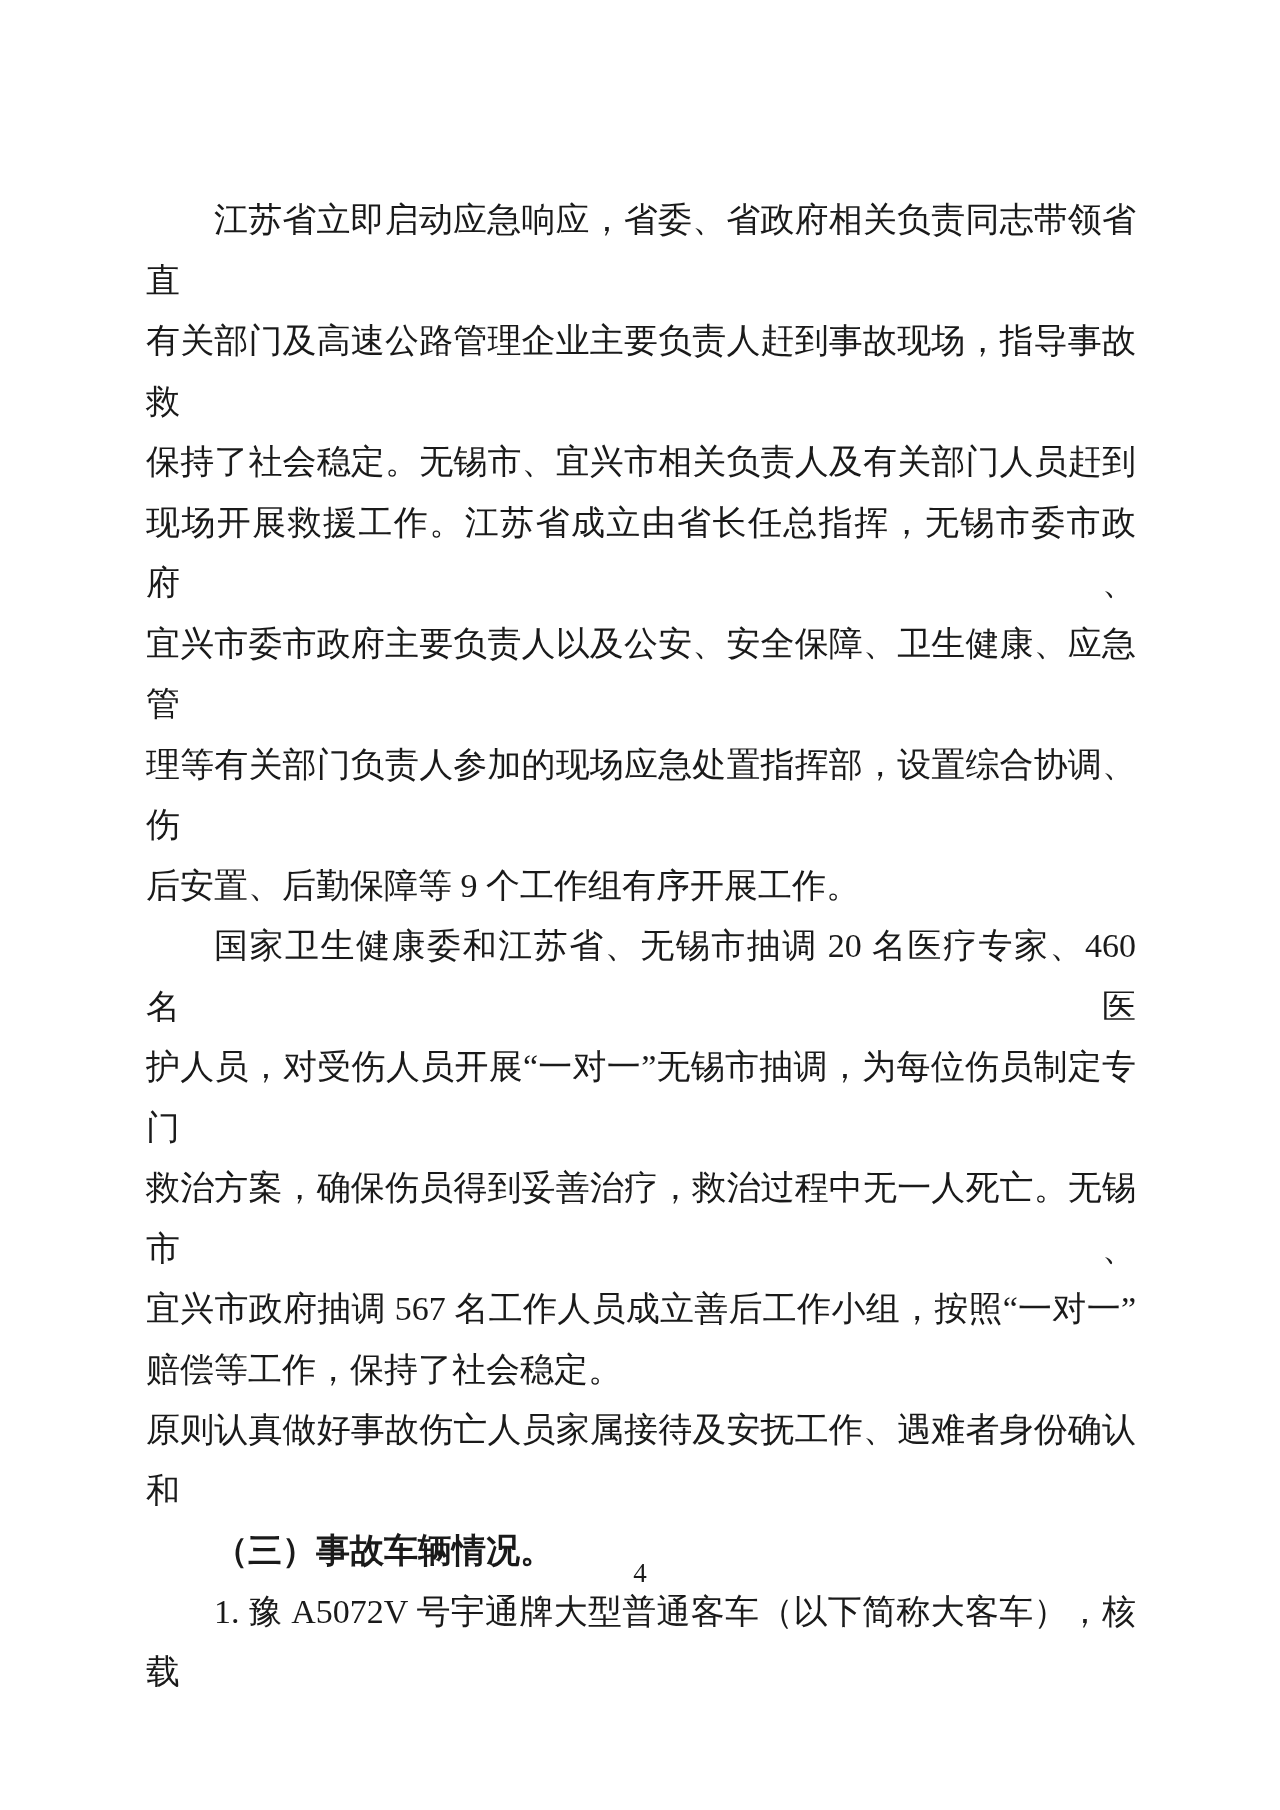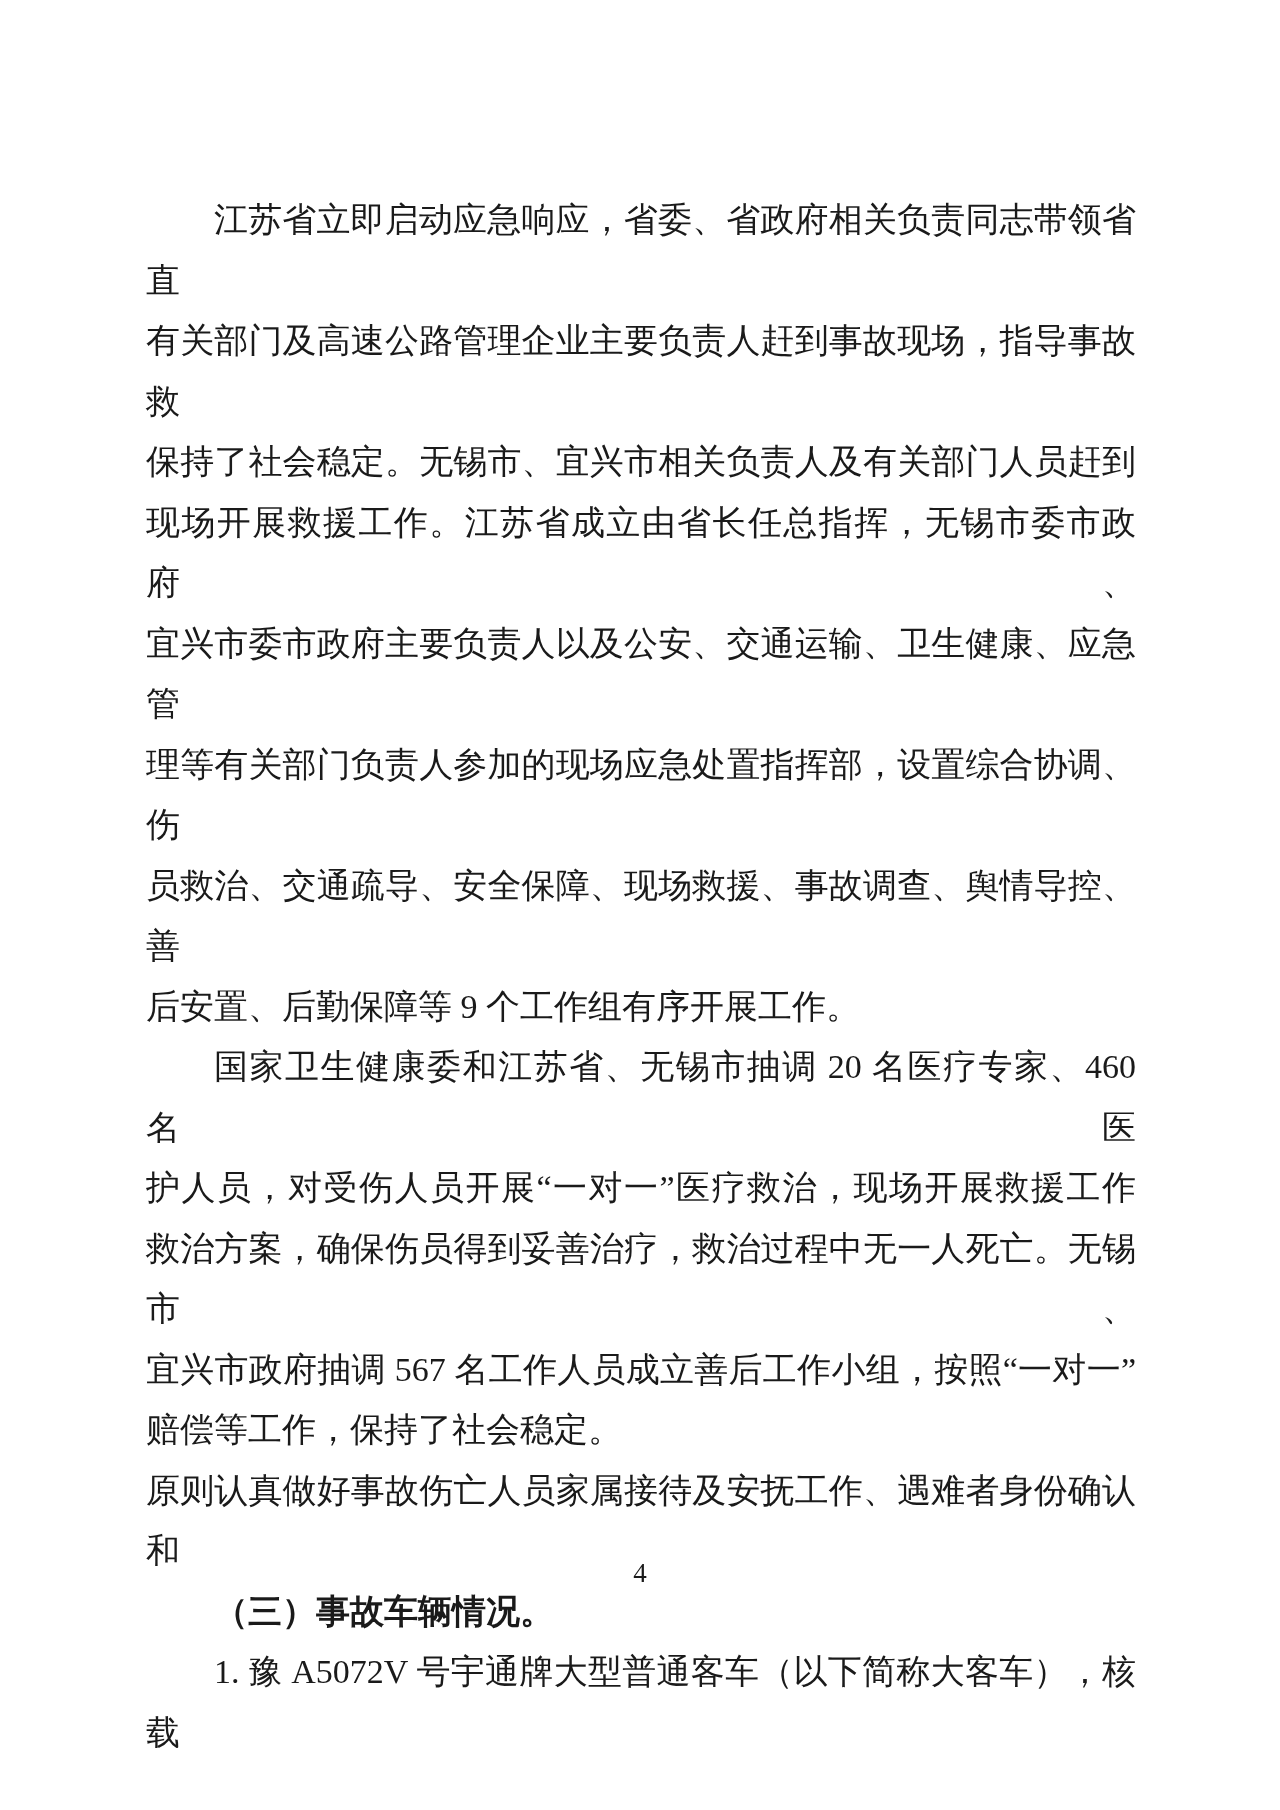--- a/index.html
+++ b/index.html
@@ -51,26 +51,25 @@
 </style>
 </head>
 <body>
 
 <div class="page">
   <div class="content">
     <div class="line indent">江苏省立即启动应急响应，省委、省政府相关负责同志带领省直</div>
     <div class="line">有关部门及高速公路管理企业主要负责人赶到事故现场，指导事故救</div>
     <div class="line">保持了社会稳定。无锡市、宜兴市相关负责人及有关部门人员赶到</div>
     <div class="line">现场开展救援工作。江苏省成立由省长任总指挥，无锡市委市政府、</div>
-    <div class="line">宜兴市委市政府主要负责人以及公安、交通运输、卫生健康、应急管</div>
+    <div class="line">宜兴市委市政府主要负责人以及公安、安全保障、卫生健康、应急管</div>
     <div class="line">理等有关部门负责人参加的现场应急处置指挥部，设置综合协调、伤</div>
-    <div class="line">员救治、交通疏导、安全保障、现场救援、事故调查、舆情导控、善</div>
     <div class="line last">后安置、后勤保障等 9 个工作组有序开展工作。</div>
     <div class="line indent">国家卫生健康委和江苏省、无锡市抽调 20 名医疗专家、460 名医</div>
-    <div class="line">护人员，对受伤人员开展“一对一”医疗救治，现场开展救援工作</div>
+    <div class="line">护人员，对受伤人员开展“一对一”无锡市抽调，为每位伤员制定专门</div>
     <div class="line">救治方案，确保伤员得到妥善治疗，救治过程中无一人死亡。无锡市、</div>
     <div class="line">宜兴市政府抽调 567 名工作人员成立善后工作小组，按照“一对一”</div>
     <div class="line last">赔偿等工作，保持了社会稳定。</div>
     <div class="line">原则认真做好事故伤亡人员家属接待及安抚工作、遇难者身份确认和</div>
     <div class="line heading indent">（三）事故车辆情况。</div>
     <div class="line indent">1. 豫 A5072V 号宇通牌大型普通客车（以下简称大客车），核载</div>
 
   </div>
   <div class="page-number">4</div>
 </div>

